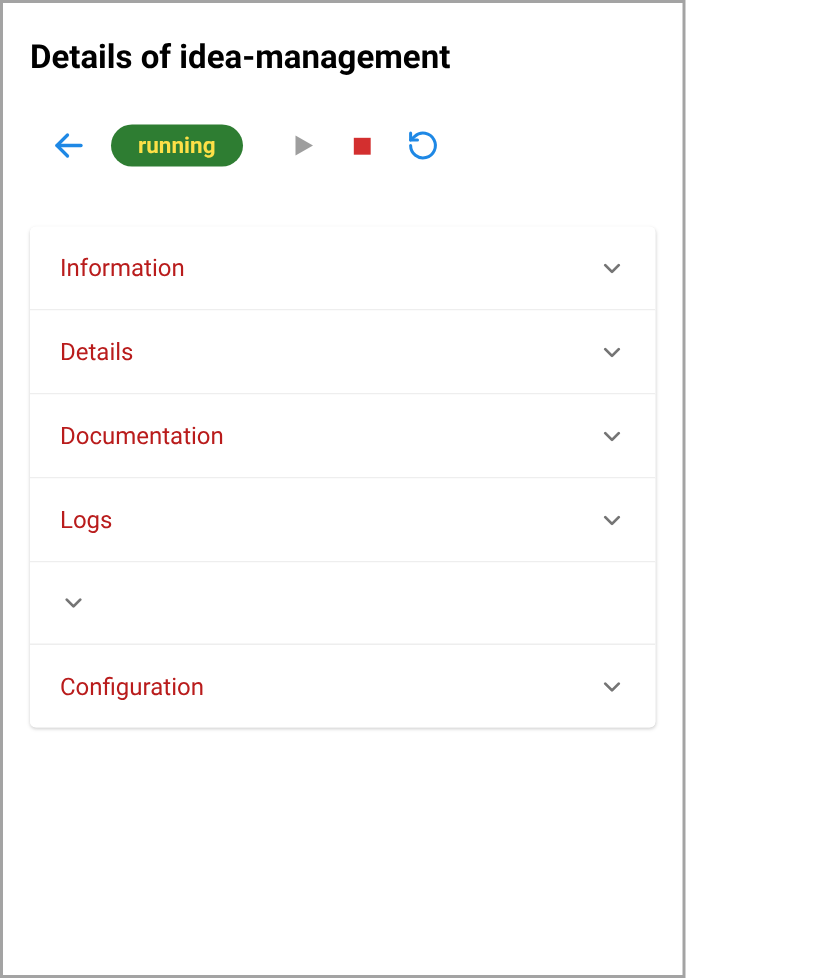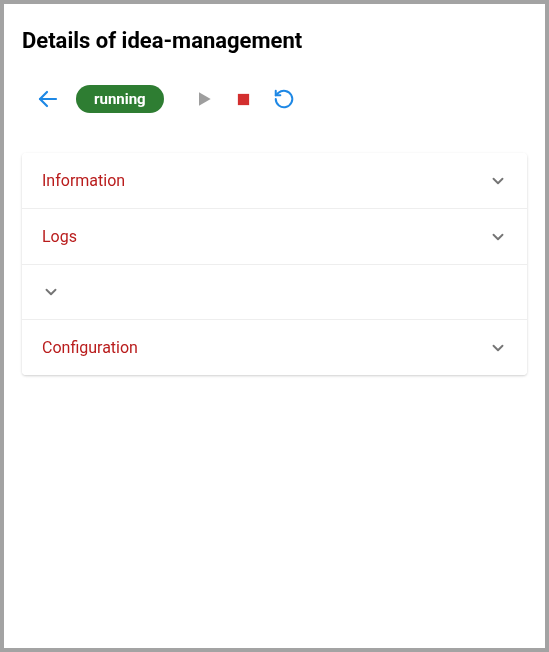--- a/index.html
+++ b/index.html
@@ -7,22 +7,22 @@
       margin: 0;
       padding: 0;
     }
     body {
       font-family: -apple-system, BlinkMacSystemFont, "Segoe UI", Roboto, "Helvetica Neue", Arial, sans-serif;
       background: #fff;
       width: 549px;
       height: 652px;
     }
     .container {
-      border: 4px solid #a3a3a3;
-      width: 549px;
+      border: 2px solid #a3a3a3;
+      width: 457px;
       height: 652px;
       padding: 24px 18px 18px 18px;
     }
     .title {
       font-size: 22px;
       font-weight: 700;
       color: #000;
       margin-bottom: 28px;
     }
     .toolbar {
@@ -37,21 +37,21 @@
       align-items: center;
       justify-content: center;
       width: 36px;
       height: 36px;
       cursor: pointer;
       color: #1e88e5;
       margin-right: 10px;
     }
     .status-chip {
       background: #2e7d32;
-      color: #ffffff;
+      color: #fde047;
       font-weight: 700;
       font-size: 15px;
       padding: 5px 18px;
       border-radius: 14px;
       margin-right: 20px;
     }
     .action-btn {
       display: inline-flex;
       align-items: center;
       justify-content: center;
@@ -136,20 +136,36 @@
   <div class="panels">
     <div class="panel">
       <span class="panel-label">Information</span>
       <span class="chevron">
         <svg width="18" height="18" viewBox="0 0 24 24" fill="none" stroke="currentColor" stroke-width="2.5" stroke-linecap="round" stroke-linejoin="round">
             <polyline points="6 9 12 15 18 9"></polyline>
           </svg>
       </span>
     </div>
     <div class="panel">
+      <span class="panel-label">Details</span>
+      <span class="chevron">
+        <svg width="18" height="18" viewBox="0 0 24 24" fill="none" stroke="currentColor" stroke-width="2.5" stroke-linecap="round" stroke-linejoin="round">
+            <polyline points="6 9 12 15 18 9"></polyline>
+          </svg>
+      </span>
+      </div>
+    <div class="panel">
+      <span class="panel-label">Documentation</span>
+      <span class="chevron">
+        <svg width="18" height="18" viewBox="0 0 24 24" fill="none" stroke="currentColor" stroke-width="2.5" stroke-linecap="round" stroke-linejoin="round">
+            <polyline points="6 9 12 15 18 9"></polyline>
+          </svg>
+      </span>
+    </div>
+    <div class="panel">
       <span class="panel-label">Logs</span>
       <span class="chevron">
         <svg width="18" height="18" viewBox="0 0 24 24" fill="none" stroke="currentColor" stroke-width="2.5" stroke-linecap="round" stroke-linejoin="round">
             <polyline points="6 9 12 15 18 9"></polyline>
           </svg>
       </span>
     </div>
     <div class="panel">
       <span class="chevron">
         <svg width="18" height="18" viewBox="0 0 24 24" fill="none" stroke="currentColor" stroke-width="2.5" stroke-linecap="round" stroke-linejoin="round">

